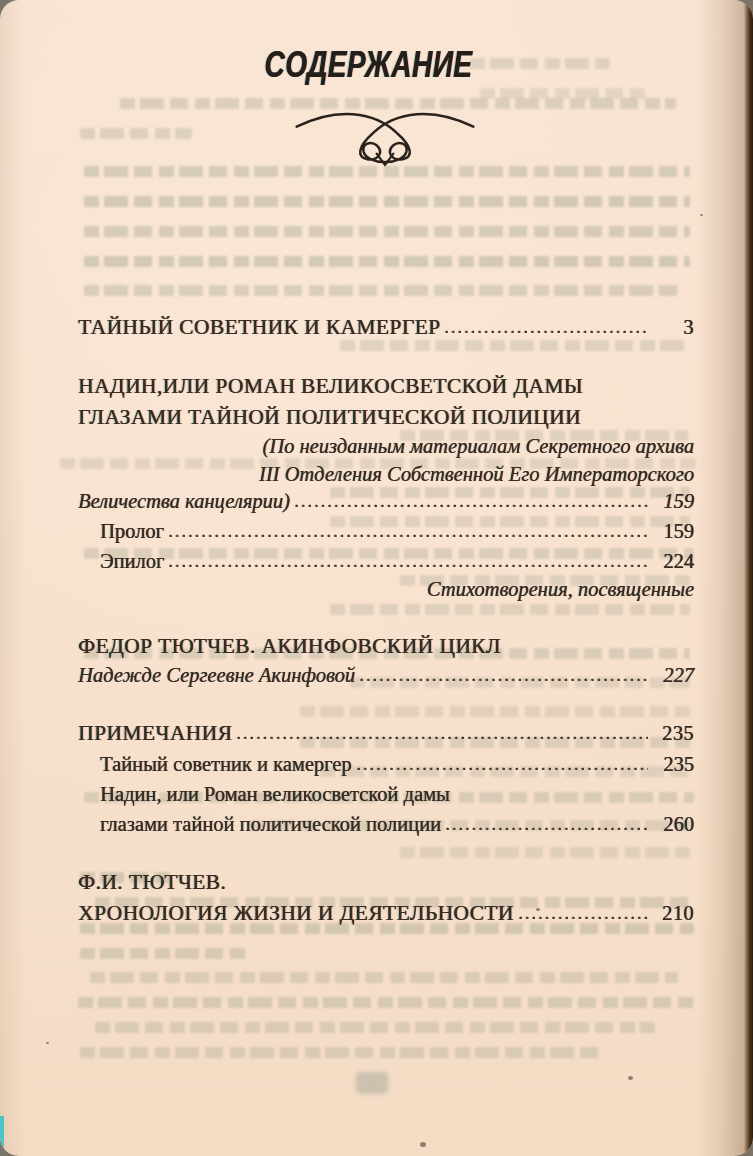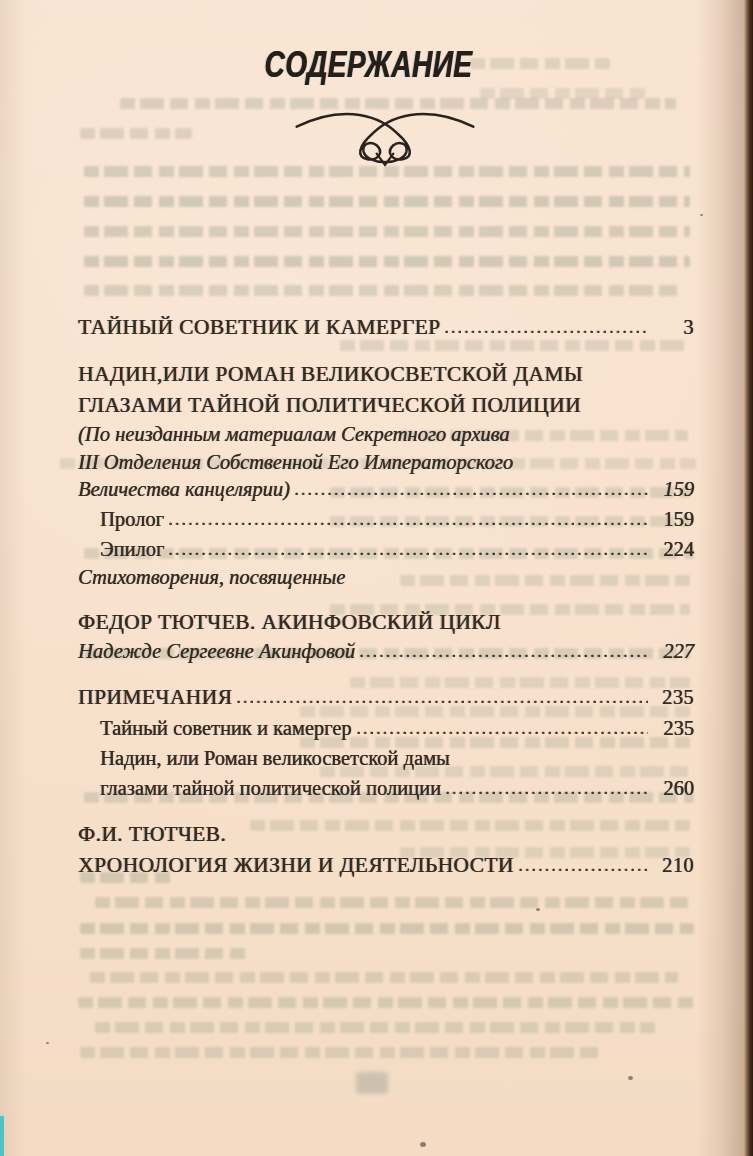--- a/index.html
+++ b/index.html
@@ -6,20 +6,21 @@
   .page{
     position:relative;
     width:753px;height:1156px;
     margin:0 auto;
     overflow:hidden;
     background:
       radial-gradient(130% 80% at 38% 26%, rgba(255,251,245,0.16), rgba(0,0,0,0) 62%),
       linear-gradient(180deg, #f8e3d0 0%, #f8e1cd 45%, #f6dfc9 78%, #f3dbc4 100%),
       #f7dfca;
     font-family:"Liberation Serif","DejaVu Serif",serif;
+    border-radius:19px;
   }
   
   .edge-shade{
     position:absolute;top:0;bottom:0;right:0;width:56px;
     background:linear-gradient(90deg, rgba(120,84,54,0) 0%, rgba(122,86,56,0.14) 45%, rgba(110,76,48,0.30) 80%, rgba(96,64,38,0.42) 100%);
     z-index:3;pointer-events:none;
   }
   .edge-strip{
     position:absolute;top:0;bottom:0;right:0;width:9px;
     background:linear-gradient(90deg, rgba(138,106,78,0.0) 0%, #8a6a4e 30%, #4a3523 62%, #281a10 100%);
@@ -63,26 +64,27 @@
   .toc{position:absolute;top:312px;left:78px;width:616px;}
   .row{display:flex;align-items:baseline;color:#362b22;}
   .row .txt{white-space:pre;}
   .caps{
     font-size:21.5px;line-height:31px;letter-spacing:0.4px;
     text-shadow:0.5px 0 0 rgba(54,43,34,0.9), -1.1px 0 0 rgba(40,140,145,0.26), 1.2px 0 0 rgba(186,74,58,0.28);
   }
   .italic{
     font-style:italic;font-size:20.5px;line-height:27.5px;
     text-shadow:0.4px 0 0 rgba(54,43,34,0.85), -1px 0 0 rgba(40,140,145,0.2), 1px 0 0 rgba(186,74,58,0.22);
+    justify-content:flex-end;
   }
   .plain{
     font-size:20.5px;line-height:30px;
     text-shadow:0.4px 0 0 rgba(54,43,34,0.85), -1px 0 0 rgba(40,140,145,0.2), 1px 0 0 rgba(186,74,58,0.22);
   }
-  .sec{margin-top:16px;}
+  .sec{margin-top:28px;}
   .indent{padding-left:22px;}
   .dots{
     flex:1 1 auto;min-width:18px;height:4px;
     margin:0 6px 0 5px;position:relative;top:0px;
     background-image:radial-gradient(circle at 1.7px 1.9px, rgba(56,46,38,0.95) 1.15px, rgba(0,0,0,0) 1.6px);
     background-size:6.6px 4px;background-repeat:repeat-x;background-position:left bottom;
   }
   .pg{
     min-width:40px;text-align:right;font-size:20.5px;
     text-shadow:0.5px 0 0 rgba(54,43,34,0.9), -1px 0 0 rgba(40,140,145,0.22), 1px 0 0 rgba(186,74,58,0.24);

